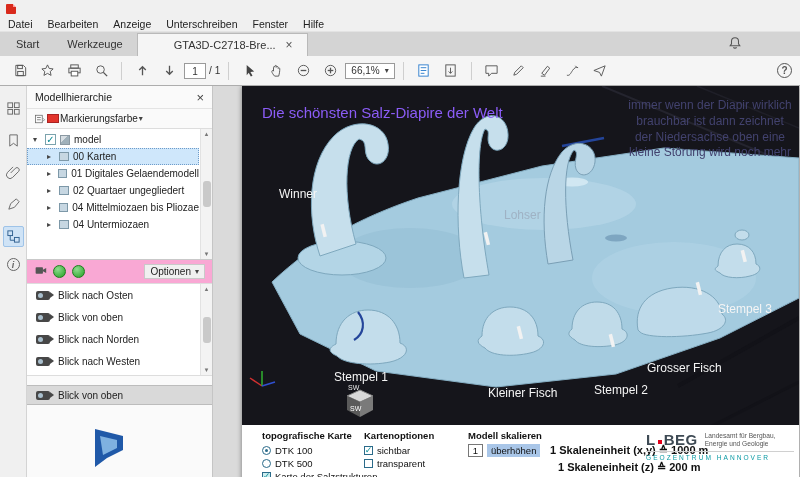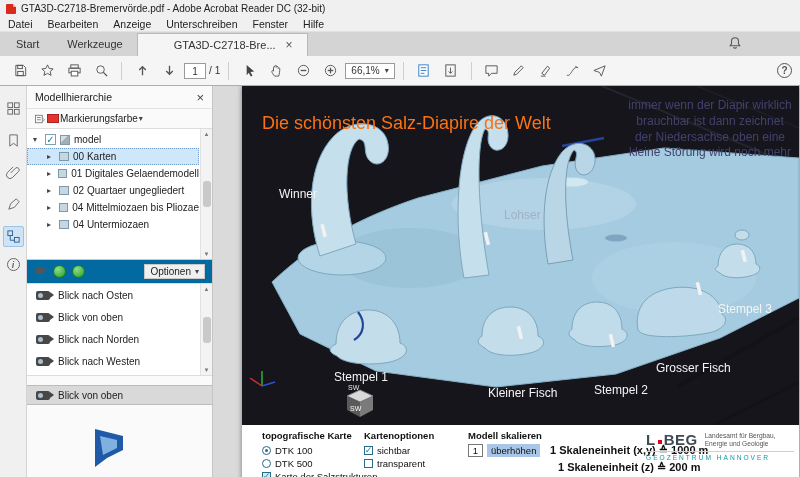--- a/index.html
+++ b/index.html
@@ -51,37 +51,37 @@
   .tree { height:132px; background:#fff; border-top:1px solid #ddd; border-bottom:1px solid #c9c9c9; position:relative; overflow:hidden; padding-top:2px; }
   .trow { height:17px; display:flex; align-items:center; gap:4px; padding-left:6px; white-space:nowrap; overflow:hidden; width:172px; }
   .trow.child { padding-left:20px; }
   .trow.selected { background:#cfe7fb; outline:1px dotted #6f9cc9; outline-offset:-1px; }
   .exp { color:#444; font-size:8px; width:8px; }
   .cb { width:11px; height:11px; border:1px solid #7ba3ad; background:#fff; display:flex; align-items:center; justify-content:center; font-size:10px; color:#0a8a94; line-height:9px; }
   .cube { width:10px; height:10px; background:linear-gradient(135deg,#d7dee3 40%,#9fb0ba 40%); border:1px solid #8a98a2; }
   .licon { width:10px; height:9px; background:#c7d7e2; border:1px solid #7d98a8; }
   .vscroll { position:absolute; right:0; top:0; bottom:0; width:12px; background:#f3f3f3; border-left:1px solid #e2e2e2; display:flex; flex-direction:column; align-items:center; justify-content:space-between; font-size:6px; color:#777; padding:2px 0; }
   .thumb { width:8px; height:26px; background:#c9c9c9; border-radius:3px; }
-  .vtb { height:24px; display:flex; align-items:center; gap:6px; padding:0 7px; border-bottom:1px solid #ddd; background:#0369a1; }
+  .vtb { height:24px; display:flex; align-items:center; gap:6px; padding:0 7px; border-bottom:1px solid #ddd; background:#f9a8d4; }
   .greenbtn { width:13px; height:13px; border-radius:50%; border:1px solid #1d7d1d; background:radial-gradient(circle at 35% 30%, #8fdc8f, #22a022); }
   .opt { margin-left:auto; display:flex; align-items:center; gap:4px; border:1px solid #c9c9c9; background:#f0f0f0; padding:1px 5px; }
   .vlist { height:92px; background:#fff; position:relative; border-bottom:1px solid #ddd; }
   .vrow { height:22px; display:flex; align-items:center; gap:8px; padding-left:9px; width:172px; }
   .camicon { width:14px; height:9px; background:#474747; border-radius:2px; position:relative; flex:none; }
   .camicon::before { content:''; position:absolute; left:2px; top:2px; width:5px; height:5px; border-radius:50%; background:#a9bfcd; }
   .camicon::after { content:''; position:absolute; right:-4px; top:1px; border-top:3.5px solid transparent; border-bottom:3.5px solid transparent; border-left:4px solid #474747; }
   .activeview { height:20px; margin-top:9px; background:#d9d9d9; border-top:1px solid #bcbcbc; border-bottom:1px solid #bcbcbc; display:flex; align-items:center; gap:8px; padding-left:9px; }
   .panellogo { margin:22px 0 0 66px; }
 
   
   .docarea { flex:1; background:#dadada; position:relative; overflow:hidden; }
   .page { position:absolute; left:29px; top:0; width:557px; height:420px; background:#fff; box-shadow:0 0 5px rgba(0,0,0,.45); }
   .scene { position:relative; width:557px; height:339px; background:#15151b; overflow:hidden; }
   .scene svg.scenesvg { position:absolute; left:0; top:0; }
-  .scene-title { position:absolute; left:20px; top:27px; color:#f97316; font-size:18px; }
+  .scene-title { position:absolute; left:20px; top:18px; color:#8b5cf6; font-size:15px; }
   .scene-note { position:absolute; right:5px; top:12px; width:168px; color:#42426e; font-size:12px; line-height:1.32; text-align:center; }
   .slabel { position:absolute; color:#f5f5f5; font-size:12px; white-space:nowrap; }
   .slabel.dim { color:#9fb2c4; }
 
   
   .controls { position:relative; width:557px; height:52px; background:#fff; font-size:9.5px; color:#111; }
   .cgroup { position:absolute; top:5px; }
   .ctitle { font-weight:bold; margin-bottom:3px; font-size:9.5px; }
   .crow { display:flex; align-items:center; gap:4px; height:12px; margin-bottom:1px; }
   .radio { width:9px; height:9px; border-radius:50%; border:1px solid #2b6b8a; background:#fff; position:relative; flex:none; }
@@ -98,21 +98,20 @@
   .lbeg-desc { font-size:6.6px; color:#555; width:72px; line-height:1.2; margin-left:7px; }
   .lbeg-sub { font-size:6.6px; color:#0a9aa4; letter-spacing:2px; margin-top:3px; border-top:1px solid #d0d0d0; padding-top:2px; }
 </style>
 </head>
 <body>
 
 <div class="window">
 
   <div class="titlebar">
     <span class="pdficon"></span>
-    <span>GTA3D-C2718-Bremervörde.pdf - Adobe Acrobat Reader DC (32-bit)</span>
   </div>
 
   <div class="menubar">
     <span class="menu-item">Datei</span>
     <span class="menu-item">Bearbeiten</span>
     <span class="menu-item">Anzeige</span>
     <span class="menu-item">Unterschreiben</span>
     <span class="menu-item">Fenster</span>
     <span class="menu-item">Hilfe</span>
   </div>
@@ -446,21 +445,21 @@
             </g>
           </svg>
 
           <span class="scene-title">Die schönsten Salz-Diapire der Welt</span>
           <span class="scene-note">immer wenn der Diapir wirklich brauchbar ist dann zeichnet der Niedersachse oben eine kleine Störung wird noch mehr</span>
           <span class="slabel" style="left:37px; top:101px;">Winner</span>
           <span class="slabel dim" style="left:262px; top:122px;">Lohser</span>
           <span class="slabel" style="left:92px; top:284px;">Stempel 1</span>
           <span class="slabel" style="left:246px; top:300px;">Kleiner Fisch</span>
           <span class="slabel" style="left:352px; top:297px;">Stempel 2</span>
-          <span class="slabel" style="left:414px; top:275px;">Grosser Fisch</span>
+          <span class="slabel" style="left:405px; top:275px;">Grosser Fisch</span>
           <span class="slabel" style="left:476px; top:216px;">Stempel 3</span>
         </div>
 
         <div class="controls">
           <div class="cgroup" style="left:20px;">
             <div class="ctitle">topografische Karte</div>
             <div class="crow">
               <span class="radio sel"></span>
               <span>DTK 100</span>
             </div>

